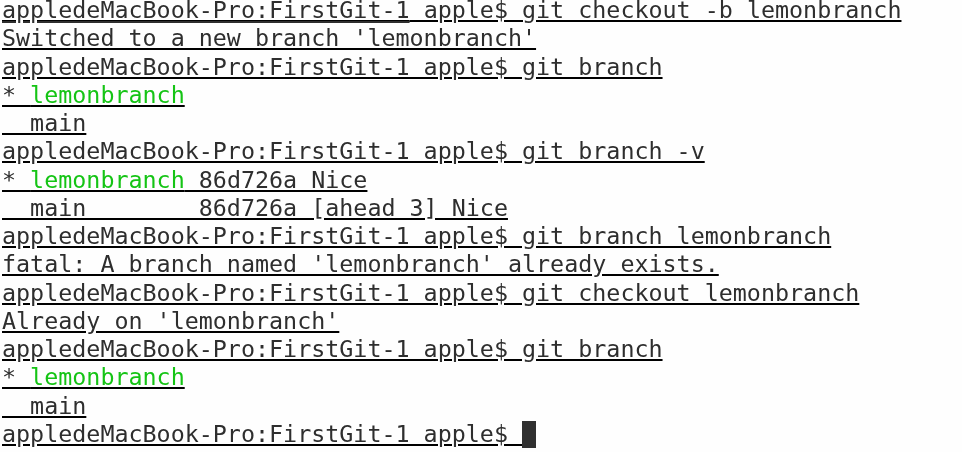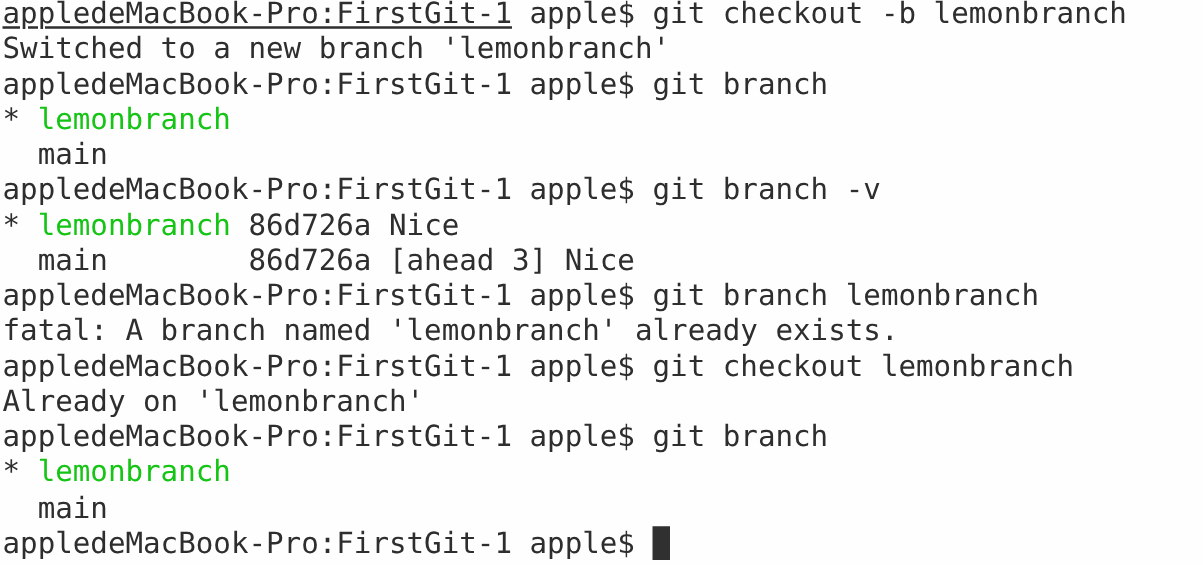--- a/index.html
+++ b/index.html
@@ -12,20 +12,21 @@
     height: 452px;
     overflow: hidden;
     font-family: "DejaVu Sans Mono", "Liberation Mono", monospace;
   }
   .terminal {
     width: 962px;
     height: 452px;
     background: var(--term-bg, #fefefe);
     overflow: hidden;
     position: relative;
+    text-decoration: underline;
   }
   .screen {
     margin: -4px 0 0 0;
     padding: 0 0 0 2px;
     font-family: "DejaVu Sans Mono", "Liberation Mono", monospace;
     font-size: 23.35px;
     line-height: 28.25px;
     color: var(--term-fg, #2e2e2e);
     white-space: pre;
   }

